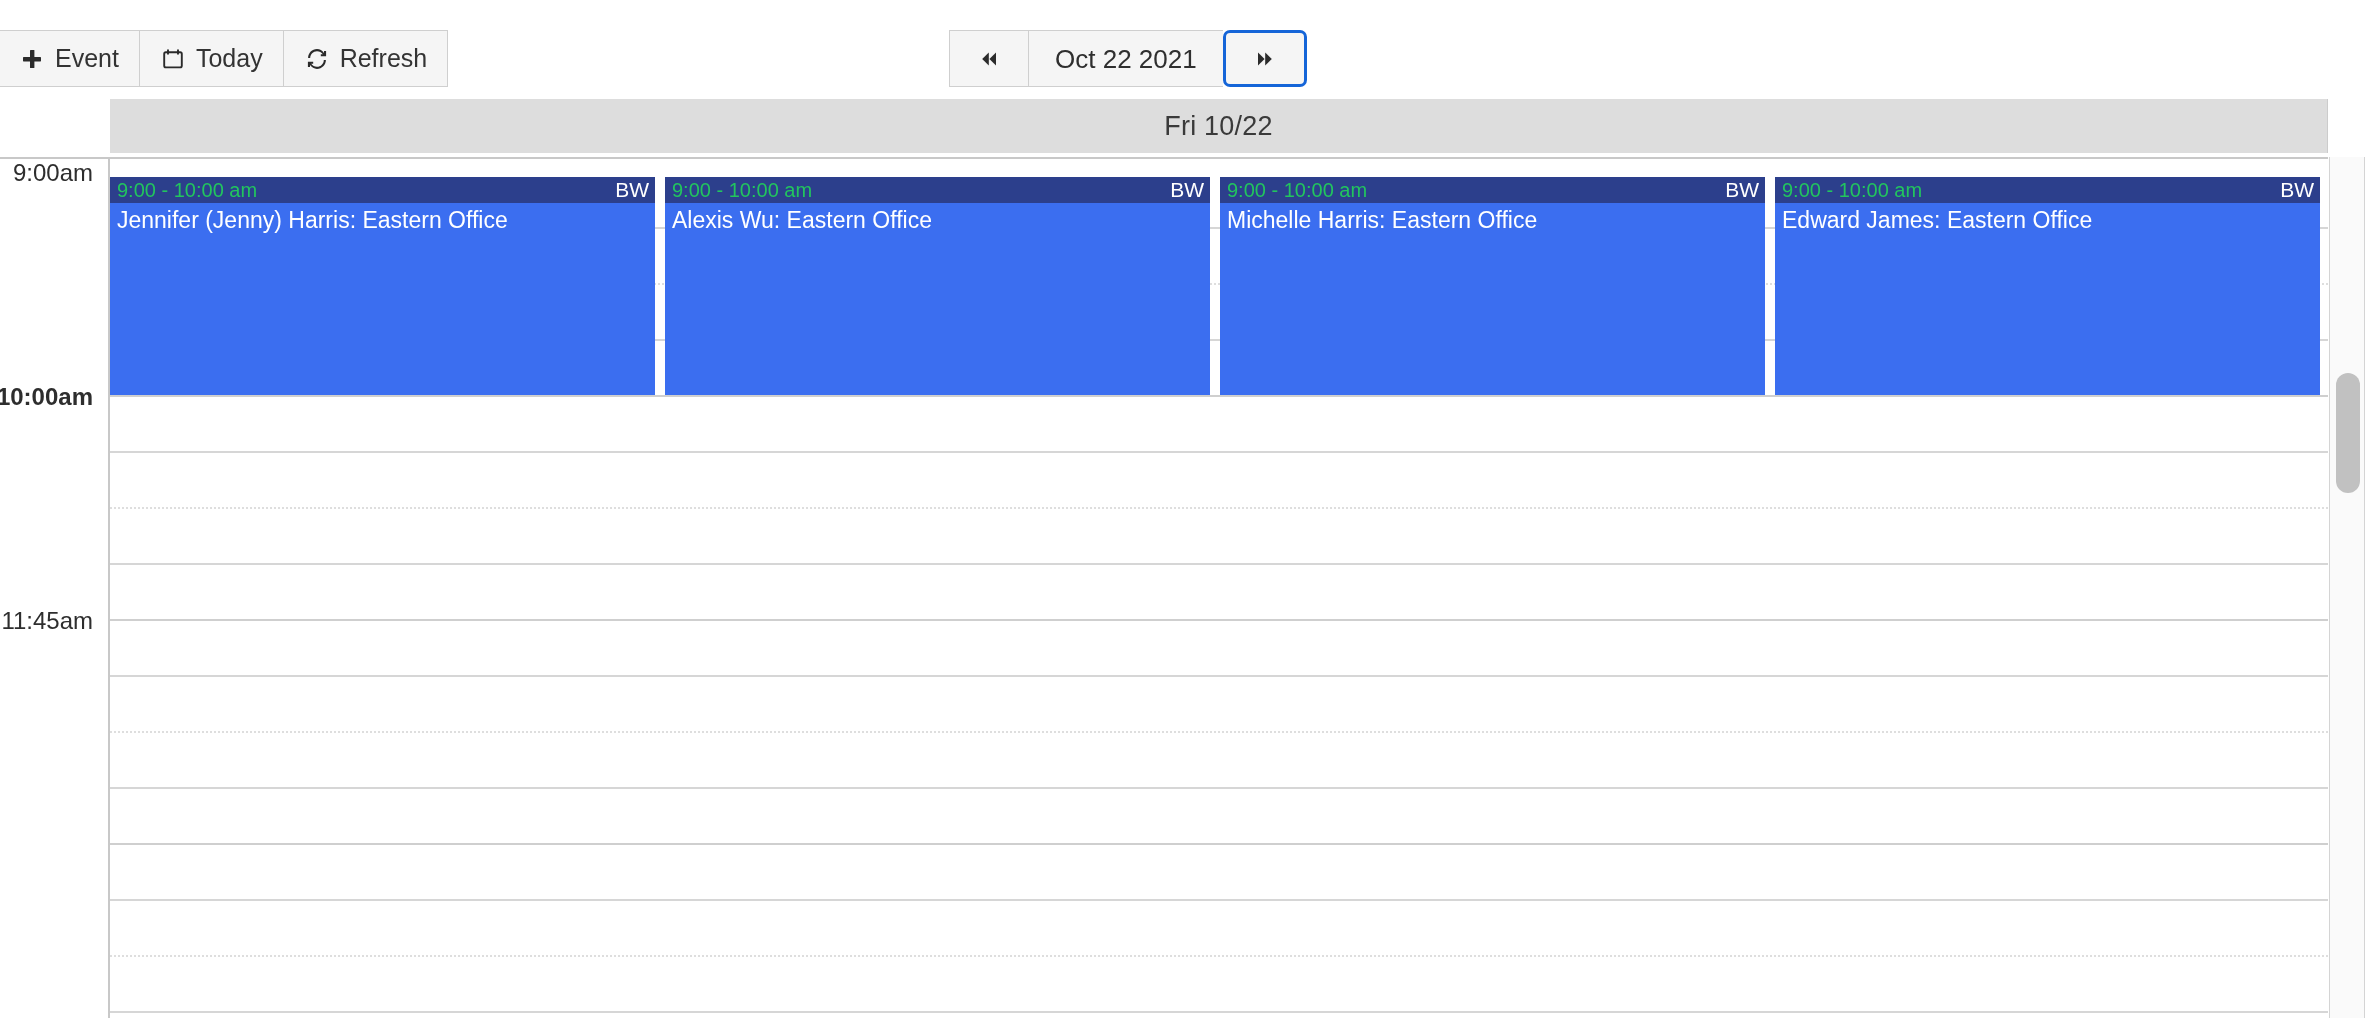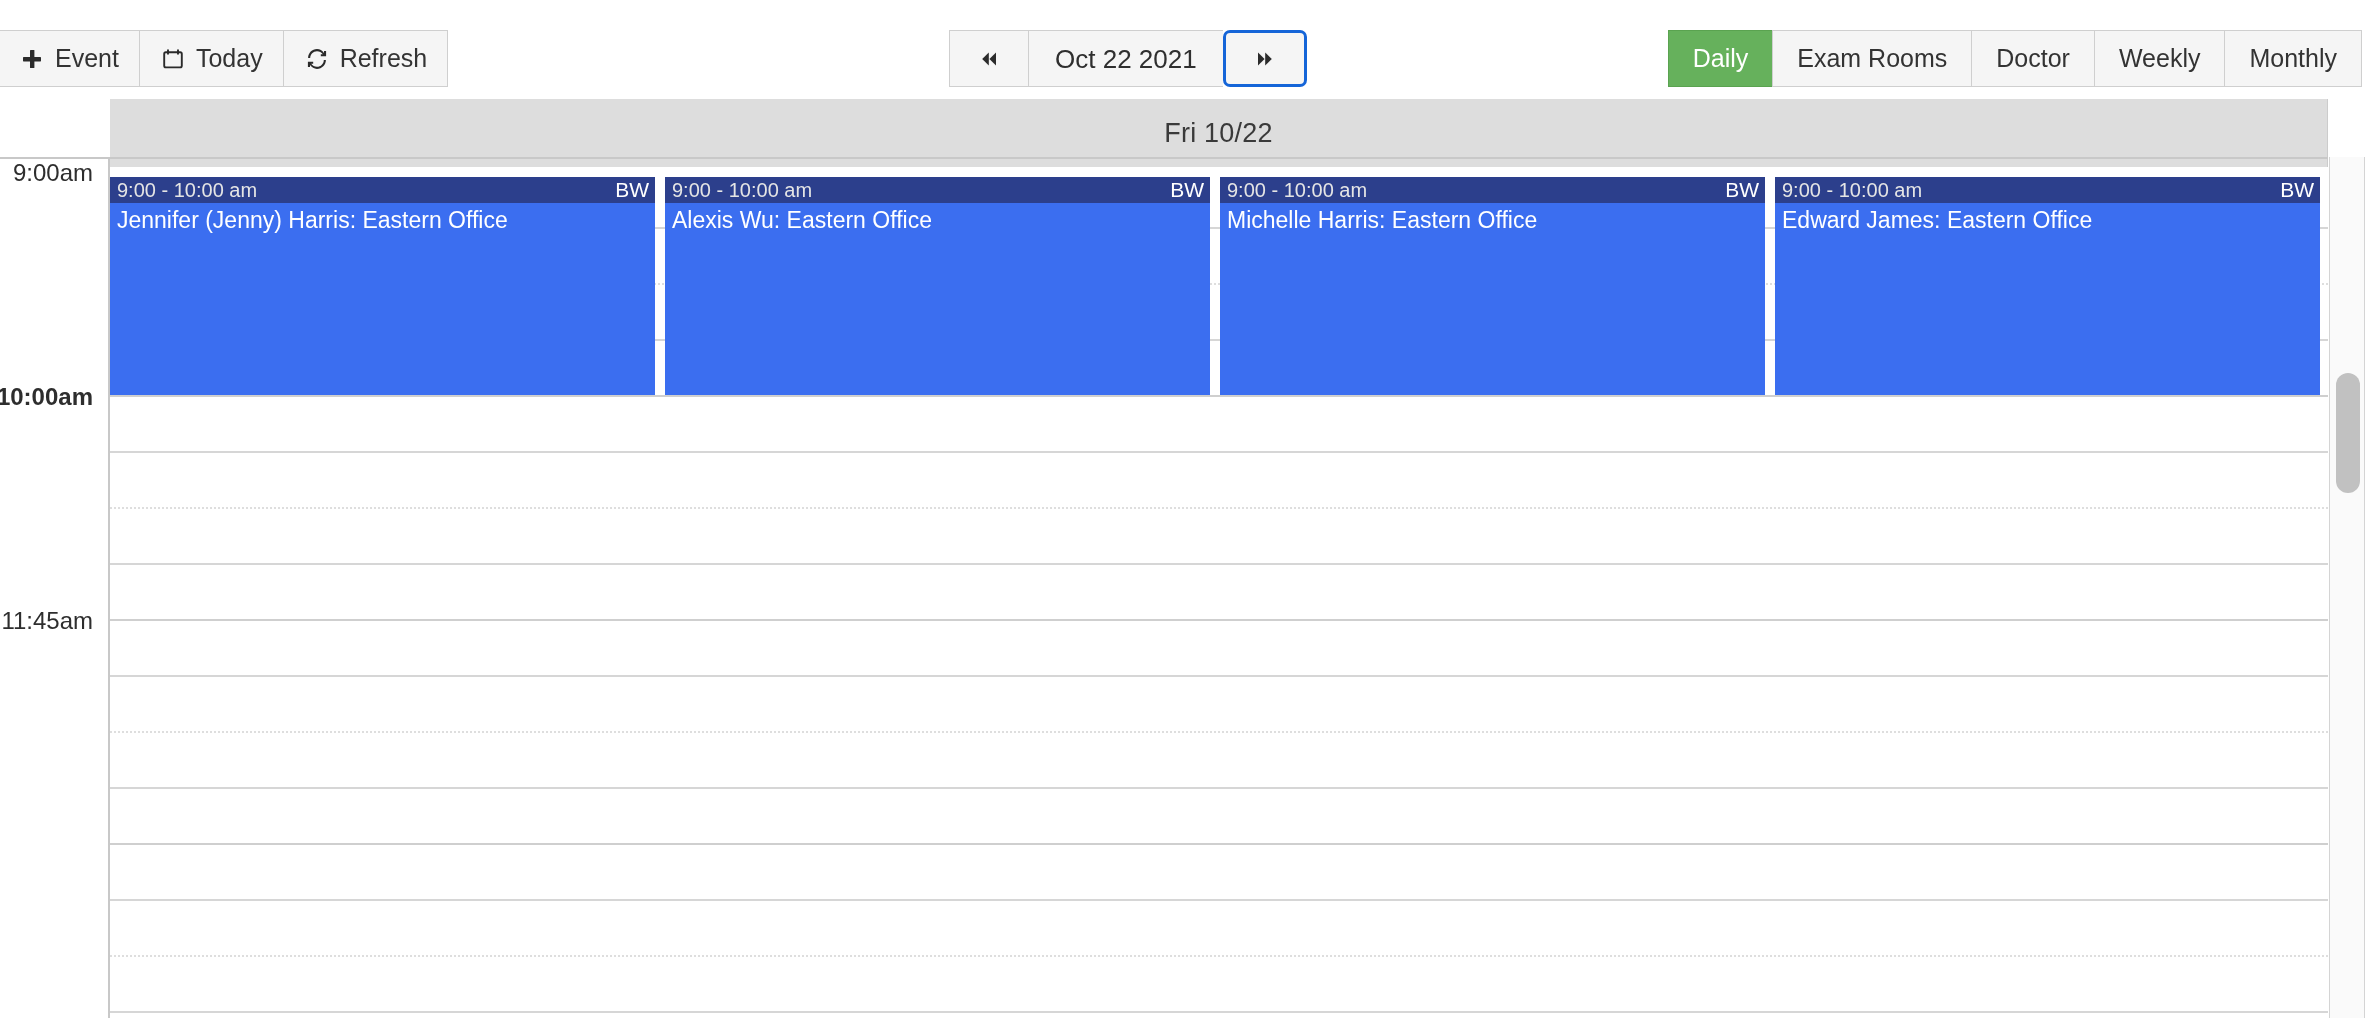--- a/index.html
+++ b/index.html
@@ -98,21 +98,21 @@
     background: #ffffff;
     overflow: hidden;
   }
 
   
   .day-header {
     position: absolute;
     left: 110px;
     right: 42px;
     top: 9px;
-    height: 68px;
+    height: 54px;
     background: #dddddd;
     border-right: 1px solid #cccccc;
     display: flex;
     align-items: center;
     justify-content: center;
   }
   .day-header-label {
     font-size: 27px;
     color: #3a3a3a;
     letter-spacing: 0.2px;
@@ -184,21 +184,21 @@
     display: flex;
     align-items: center;
     justify-content: space-between;
     background: #2c3f8c;
     height: 26px;
     padding: 0 6px 0 7px;
     font-size: 20px;
     line-height: 26px;
     white-space: nowrap;
   }
-  .event-time { color: #e5e5e5; }
+  .event-time { color: #22c55e; }
   .event-initials { color: #ffffff; font-size: 21px; }
   .event-body {
     padding: 3px 7px 0 7px;
     font-size: 23px;
     line-height: 28px;
     white-space: nowrap;
     color: #ffffff;
   }
 
   
@@ -282,37 +282,20 @@
     <div class="btn" id="nav-next">
       <span class="bicon">
         <svg width="24" height="24" viewBox="0 0 24 24" fill="currentColor">
           <path d="M12.2 5.4v13.2L18.8 12z"></path>
           <path d="M5 5.4v13.2L11.6 12z"></path>
         </svg>
       </span>
     </div>
   </div>
 
-  <div class="btn-group" id="view-group">
-    <div class="btn active">
-      <span>Daily</span>
-    </div>
-    <div class="btn">
-      <span>Exam Rooms</span>
-    </div>
-    <div class="btn">
-      <span>Doctor</span>
-    </div>
-    <div class="btn">
-      <span>Weekly</span>
-    </div>
-    <div class="btn">
-      <span>Monthly</span>
-    </div>
-  </div>
 
 </div>
 
 <div class="calendar">
 
   <div class="day-header">
     <span class="day-header-label">Fri 10/22</span>
   </div>
 
   <div class="grid-wrap">

